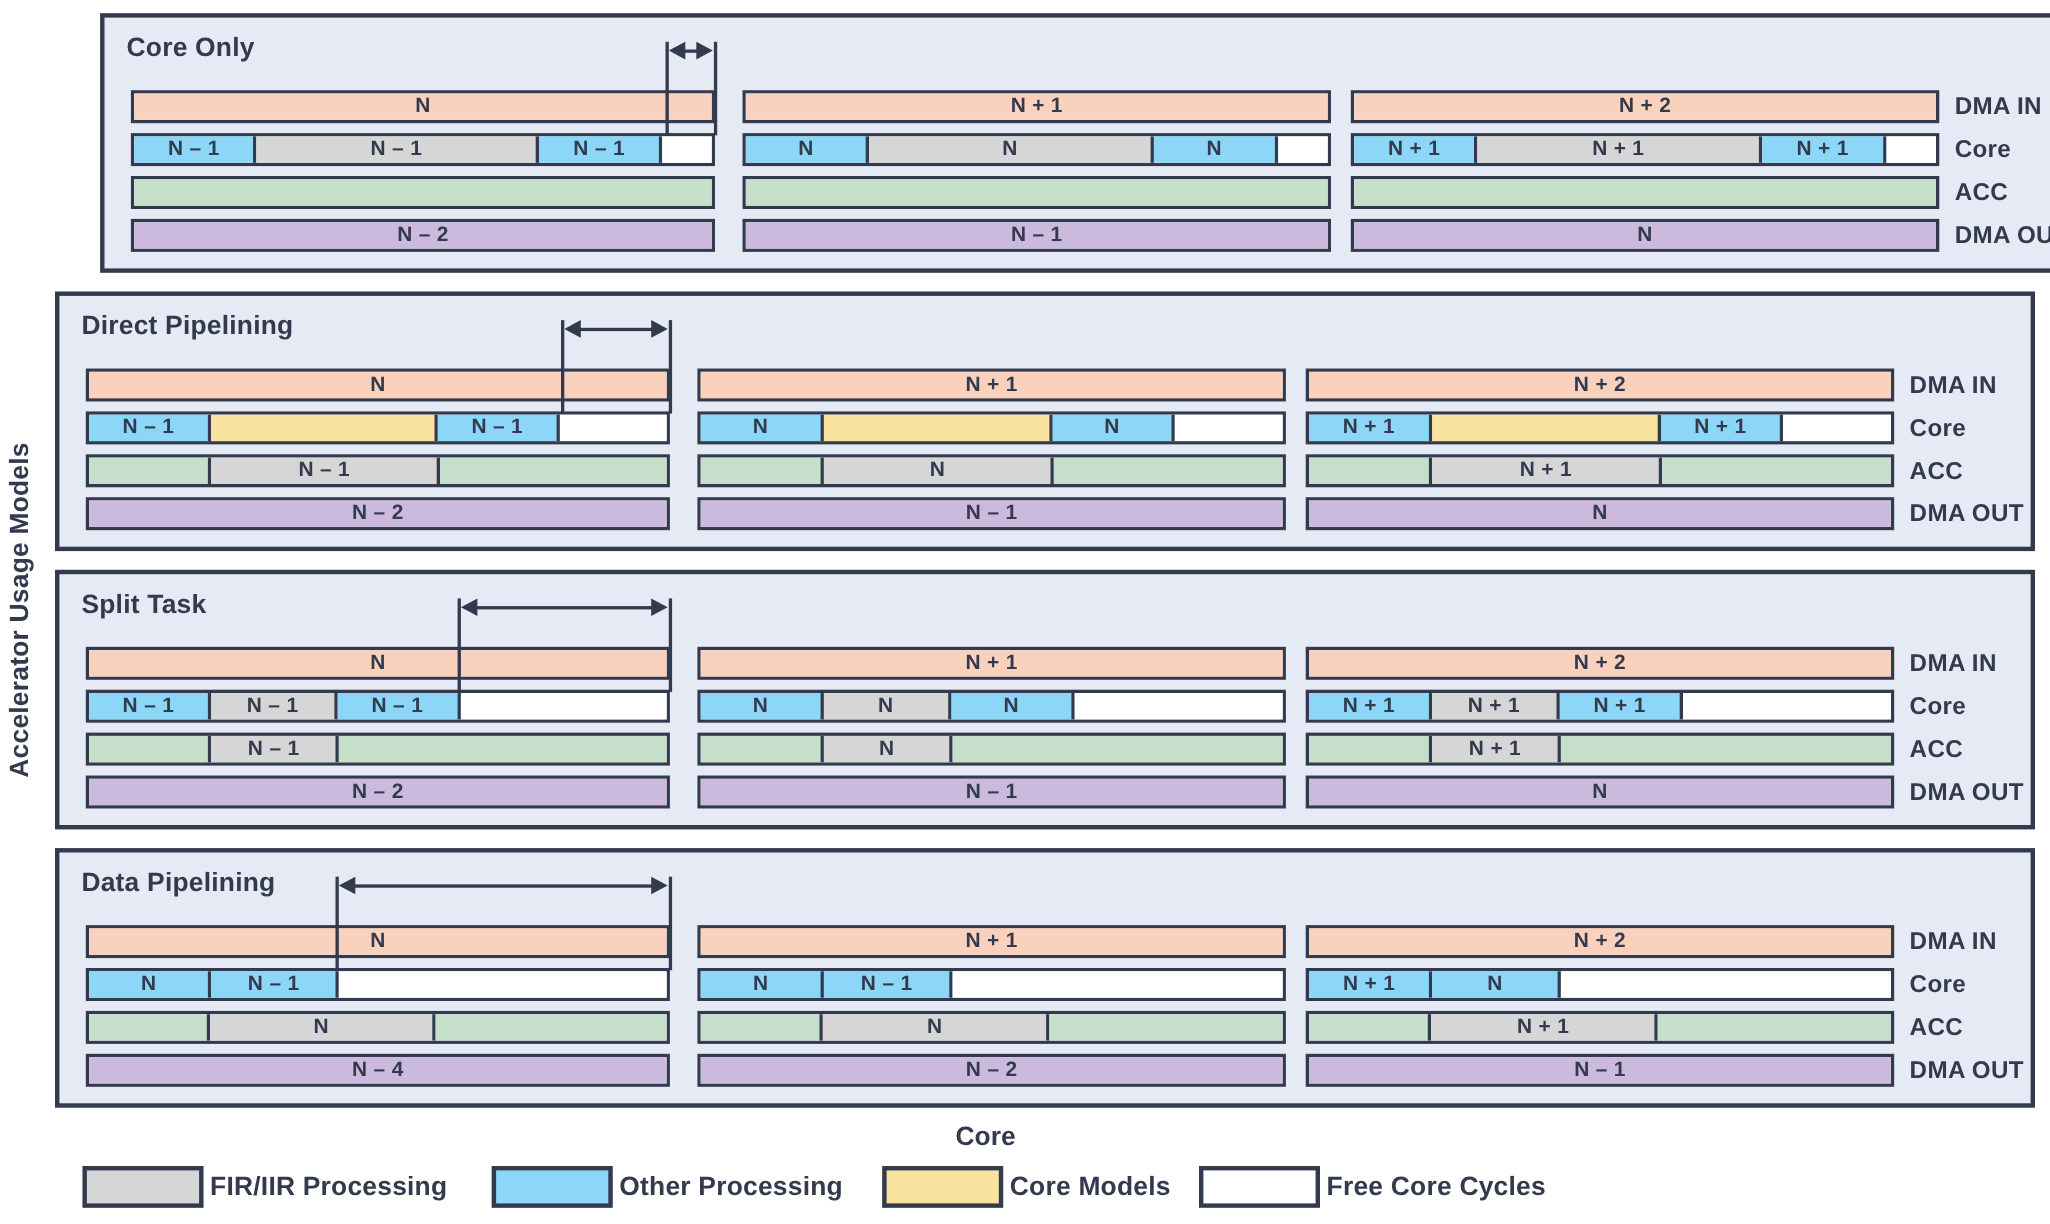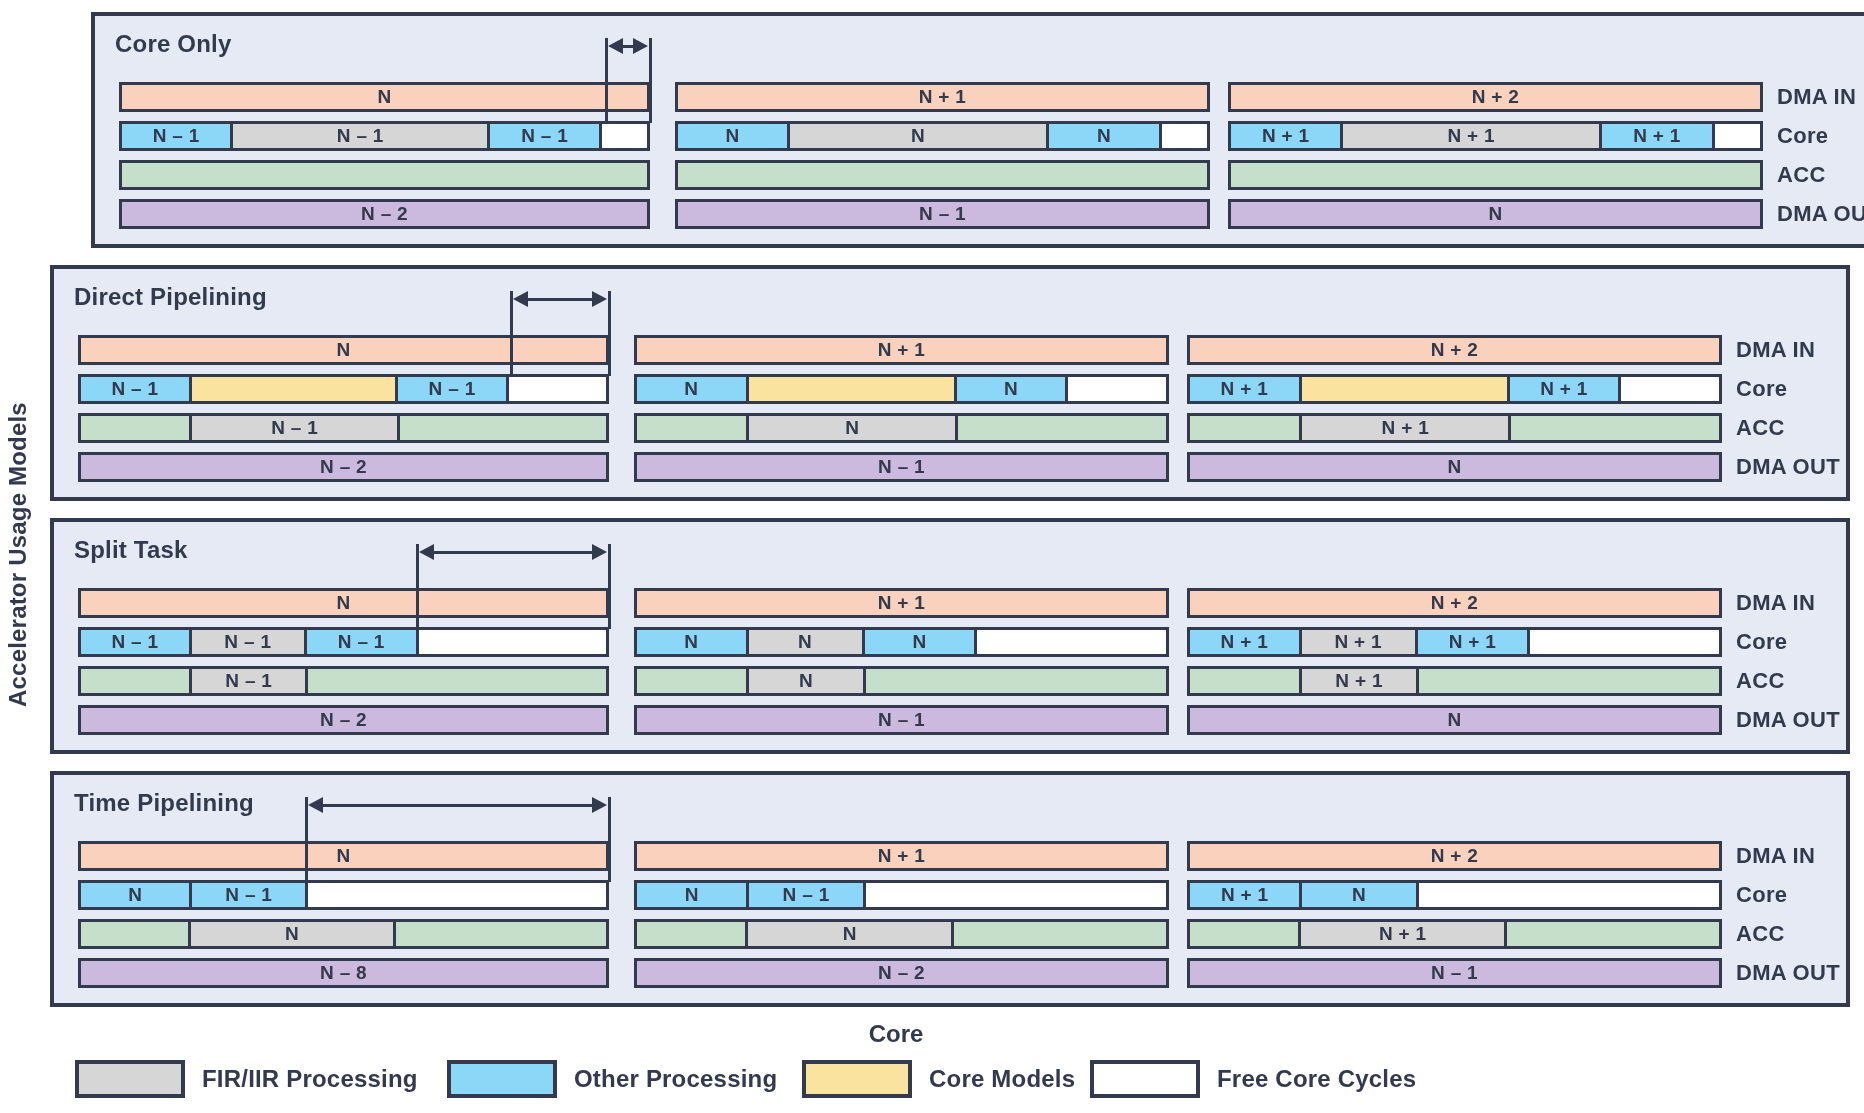--- a/index.html
+++ b/index.html
@@ -41,21 +41,21 @@
     writing-mode:vertical-rl;transform:rotate(180deg);
     text-align:center;font-weight:bold;font-size:24px;letter-spacing:.2px;
   }
   .time-label{
     position:absolute;top:1020px;left:0;width:1792px;text-align:center;
     font-weight:bold;font-size:24px;
   }
   .legend{position:absolute;top:1060px;left:0;width:1864px;height:46px;}
   .legend-item{position:absolute;top:0;display:flex;align-items:center;}
   .legend-swatch{width:102px;height:30px;border:4px solid #333A4E;}
-  .legend-label{margin-left:17px;font-weight:bold;font-size:24px;letter-spacing:.2px;white-space:nowrap;}
+  .legend-label{margin-left:6px;font-weight:bold;font-size:24px;letter-spacing:.2px;white-space:nowrap;}
 </style>
 </head>
 <body>
 
 <div id="page">
   <div class="y-axis-label">Accelerator Usage Models</div>
   <div id="panels">
       <div class="panel" style="top: 12px; margin-left: 41px;">
         <div class="panel-title">Core Only</div>
         <div class="vline" style="left: 510px; top: 22px; height: 85px;"></div>
@@ -233,21 +233,21 @@
           <div class="seg" style="flex-grow: 1000; flex-basis: 0px; background: rgb(203, 186, 221);">N – 2</div>
         </div>
         <div class="bar" style="left: 580px; width: 535px; top: 183px; height: 30px;">
           <div class="seg" style="flex-grow: 1000; flex-basis: 0px; background: rgb(203, 186, 221);">N – 1</div>
         </div>
         <div class="bar" style="left: 1133px; width: 535px; top: 183px; height: 30px;">
           <div class="seg" style="flex-grow: 1000; flex-basis: 0px; background: rgb(203, 186, 221);">N</div>
         </div>
       </div>
       <div class="panel" style="top: 771px;">
-        <div class="panel-title">Time Pipelining</div>
+        <div class="panel-title">Data Pipelining</div>
         <div class="vline" style="left: 251px; top: 22px; height: 85px;"></div>
         <div class="vline" style="left: 554px; top: 22px; height: 85px;"></div>
         <div class="hline" style="left: 267px; width: 273px; top: 29px;"></div>
         <div class="ah ah-left" style="left: 254px; top: 22px;"></div>
         <div class="ah ah-right" style="left: 538px; top: 22px;"></div>
         <div class="row-label" style="top: 66px;">DMA IN</div>
         <div class="bar" style="left: 24px; width: 531px; top: 66px; height: 30px;">
           <div class="seg" style="flex-grow: 1000; flex-basis: 0px; background: rgb(250, 209, 188);">N</div>
         </div>
         <div class="bar" style="left: 580px; width: 535px; top: 66px; height: 30px;">
@@ -283,21 +283,21 @@
           <div class="seg" style="flex-grow: 388; flex-basis: 0px; background: rgb(214, 214, 215);">N</div>
           <div class="seg" style="flex-grow: 405; flex-basis: 0px; background: rgb(198, 223, 203);"></div>
         </div>
         <div class="bar" style="left: 1133px; width: 535px; top: 144px; height: 30px;">
           <div class="seg" style="flex-grow: 207; flex-basis: 0px; background: rgb(198, 223, 203);"></div>
           <div class="seg" style="flex-grow: 388; flex-basis: 0px; background: rgb(214, 214, 215);">N + 1</div>
           <div class="seg" style="flex-grow: 405; flex-basis: 0px; background: rgb(198, 223, 203);"></div>
         </div>
         <div class="row-label" style="top: 183px;">DMA OUT</div>
         <div class="bar" style="left: 24px; width: 531px; top: 183px; height: 30px;">
-          <div class="seg" style="flex-grow: 1000; flex-basis: 0px; background: rgb(203, 186, 221);">N – 8</div>
+          <div class="seg" style="flex-grow: 1000; flex-basis: 0px; background: rgb(203, 186, 221);">N – 4</div>
         </div>
         <div class="bar" style="left: 580px; width: 535px; top: 183px; height: 30px;">
           <div class="seg" style="flex-grow: 1000; flex-basis: 0px; background: rgb(203, 186, 221);">N – 2</div>
         </div>
         <div class="bar" style="left: 1133px; width: 535px; top: 183px; height: 30px;">
           <div class="seg" style="flex-grow: 1000; flex-basis: 0px; background: rgb(203, 186, 221);">N – 1</div>
         </div>
       </div>
     </div>
   <div class="time-label">Core</div>

